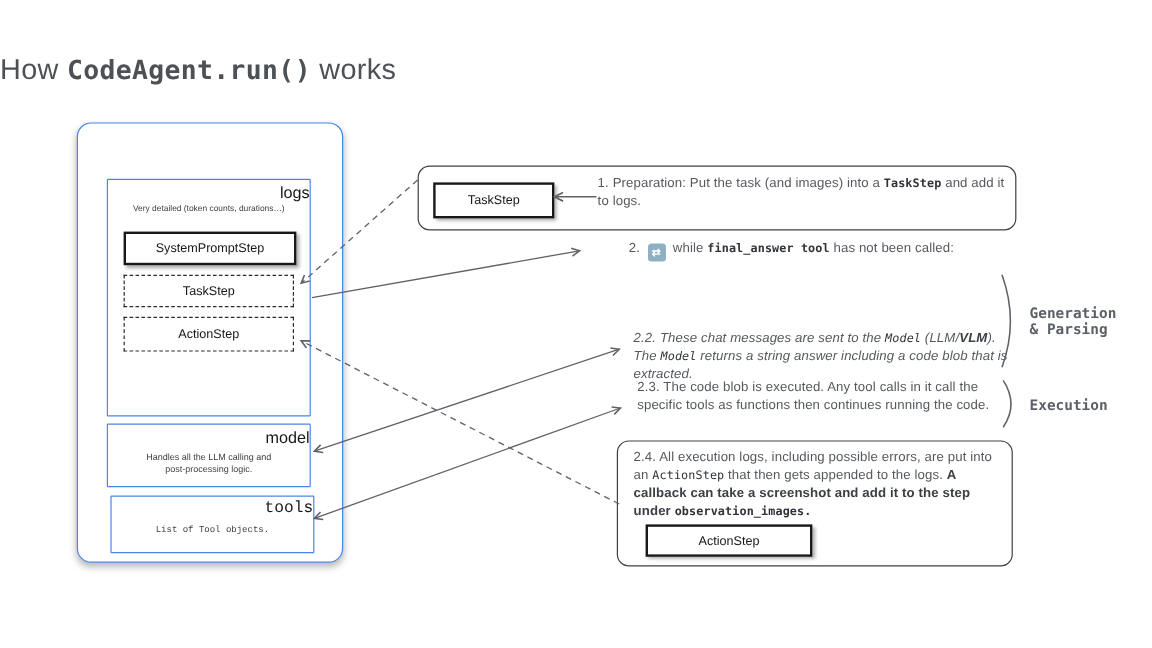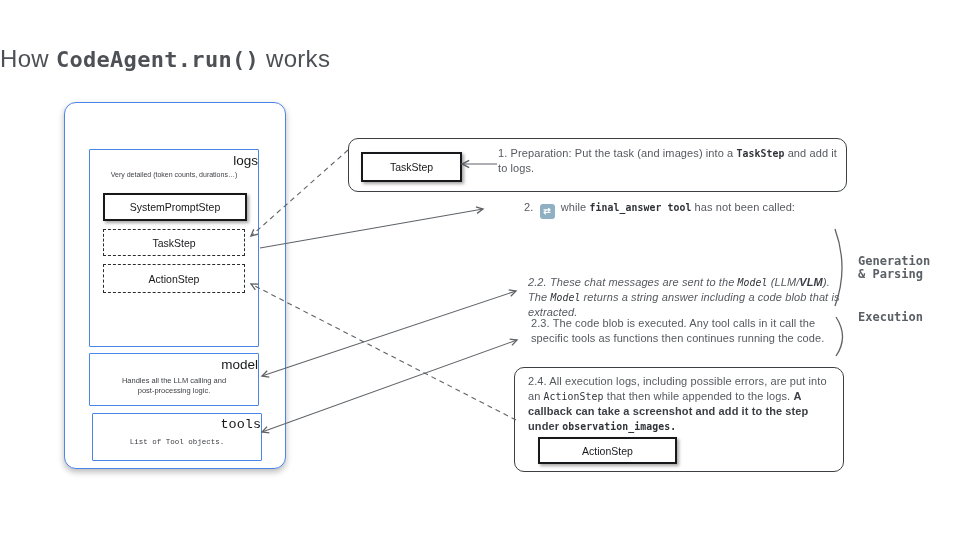--- a/index.html
+++ b/index.html
@@ -100,33 +100,33 @@
   <div class="abs para" style="left:528px;top:275px;width:315px;font-style:italic;">
     <span>2.2. These chat messages are sent to the </span><span class="icode">Model</span><span> (LLM/</span><span class="emph">VLM</span><span>). The </span><span class="icode">Model</span><span>  returns a string answer including a code blob that is extracted.</span>
   </div>
 
   <div class="abs para" style="left:531px;top:316px;width:317px;">
     <span>2.3. The code blob is executed. Any tool calls in it call the specific tools as functions then continues running the code.</span>
   </div>
 
   <div class="abs round-box box24">
     <div class="abs para" style="left:13px;top:6px;width:306px;">
-      <span>2.4. All execution logs, including possible errors, are put into an </span><span class="icode">ActionStep</span><span> that then while appended to the logs. </span><span class="emph">A callback can  take a screenshot and add it to the step under </span><span class="icode b">observation_images.</span>
+      <span>2.4. All execution logs, including possible errors, are put into an </span><span class="icode">ActionStep</span><span> that then gets appended to the logs. </span><span class="emph">A callback can  take a screenshot and add it to the step under </span><span class="icode b">observation_images.</span>
     </div>
     <div class="abs chip solid" style="left:23px;top:69px;width:135px;height:23px;">
       <span>ActionStep</span>
     </div>
   </div>
 
 
   <div class="abs side-label" style="left:858px;top:255px;">
     <div>Generation</div>
     <div>&amp; Parsing</div>
   </div>
-  <div class="abs side-label" style="left:858px;top:311px;">
+  <div class="abs side-label" style="left:858px;top:332px;">
     <div>Execution</div>
   </div>
 
   <svg class="overlay" width="960" height="540" viewBox="0 0 960 540">
     <defs>
       <marker id="ah" viewBox="0 0 12 12" refX="10" refY="6" markerWidth="9" markerHeight="9" orient="auto-start-reverse">
         <path d="M2,2 L10,6 L2,10" fill="none" stroke="#5f6368" stroke-width="1.6"></path>
       </marker>
     </defs>
 

